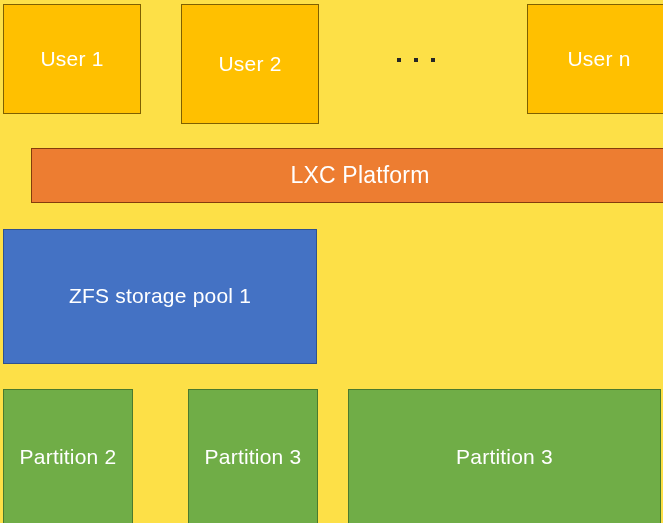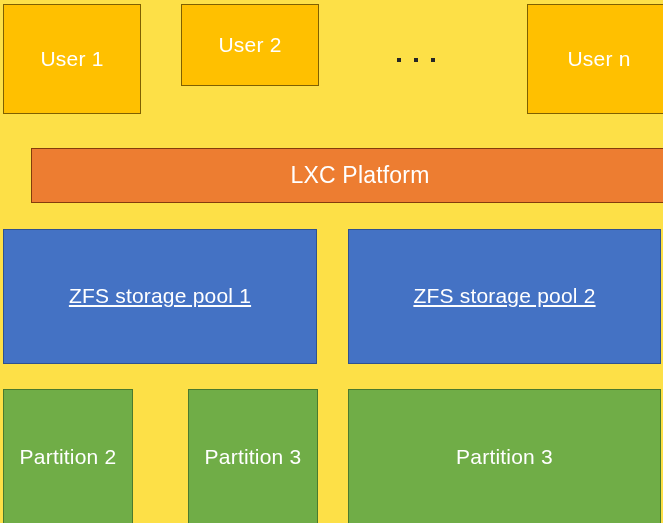--- a/index.html
+++ b/index.html
@@ -38,21 +38,21 @@
     padding: 0 6px;
   }
 
   
   .tier-user {
     background: #FFC000;
     border: 1px solid #7F6000;
     font-size: 21px;
   }
   .user-1 { left: 3px;   top: 4px; width: 138px; height: 110px; }
-  .user-2 { left: 181px; top: 4px; width: 138px; height: 82px; align-items: center; }
+  .user-2 { left: 181px; top: 4px; width: 138px; height: 120px; align-items: center; }
   .user-n { left: 527px; top: 4px; width: 144px; height: 110px; }
 
   
   .ellipsis {
     position: absolute;
     left: 386px;
     top: 44px;
     width: 60px;
     height: 32px;
     display: flex;
@@ -73,21 +73,20 @@
     border: 1px solid #843C0C;
     font-size: 23px;
   }
   .lxc { left: 3px; top: 148px; width: 658px; height: 55px; margin-left: 28px; }
 
   
   .tier-storage {
     background: #4472C4;
     border: 1px solid #2F528F;
     font-size: 21px;
-    text-decoration: underline;
   }
   .zfs-1 { left: 3px;   top: 229px; width: 314px; height: 135px; }
   .zfs-2 { left: 348px; top: 229px; width: 313px; height: 135px; }
 
   
   .tier-partition {
     background: #70AD47;
     border: 1px solid #4A7A2E;
     font-size: 21px;
   }
@@ -119,23 +118,20 @@
   </div>
 
   <div class="block tier-platform lxc">
     <span class="block-label">LXC Platform</span>
   </div>
 
   <div class="block tier-storage zfs-1">
     <span class="block-label">ZFS storage pool 1</span>
   </div>
 
-  <div class="block tier-storage zfs-2">
-    <span class="block-label">ZFS storage pool 2</span>
-  </div>
 
   <div class="block tier-partition part-1">
     <span class="block-label">Partition 2</span>
   </div>
 
   <div class="block tier-partition part-2">
     <span class="block-label">Partition 3</span>
   </div>
 
   <div class="block tier-partition part-3">

